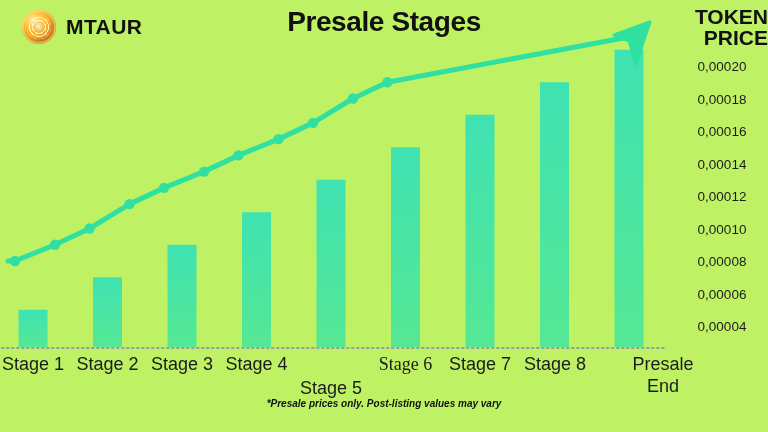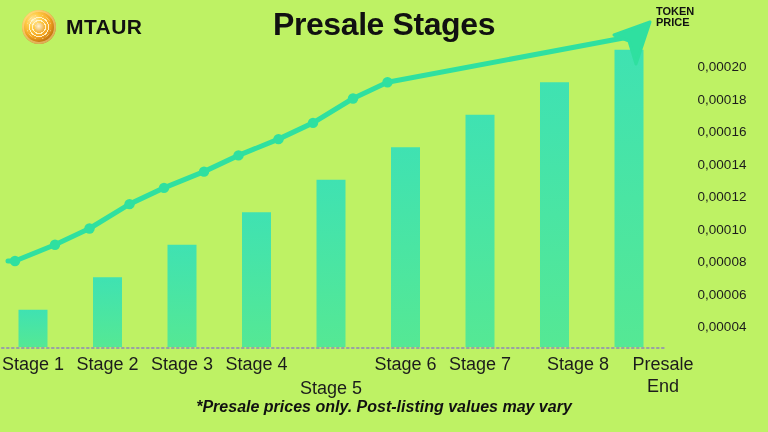--- a/index.html
+++ b/index.html
@@ -65,34 +65,34 @@
     font-weight: 700;
     letter-spacing: .4px;
     color: #111111;
   }
 
   .chart-title {
     position: absolute;
     left: 0; right: 0;
     top: 6px;
     text-align: center;
-    font-size: 32px;
+    font-size: 28px;
     font-weight: 700;
     letter-spacing: -0.4px;
     color: #111111;
     pointer-events: none;
   }
 
   .axis-title {
     position: absolute;
-    right: 20px;
+    right: 0;
     top: 6px;
     width: 92px;
-    text-align: left;
-    font-size: 11px;
+    text-align: right;
+    font-size: 21px;
     font-weight: 700;
     line-height: 1.02;
     color: #111111;
   }
   .axis-title span { display: block; }
 
   
   .plot {
     position: absolute;
     left: 0;
@@ -139,21 +139,21 @@
     transform: translateX(-50%);
     white-space: pre-line;
   }
 
   .footnote {
     position: absolute;
     left: 0;
     right: 0;
     top: 398px;
     text-align: center;
-    font-size: 16px;
+    font-size: 10px;
     font-style: italic;
     font-weight: 700;
     color: #111111;
   }
 </style>
 </head>
 <body>
 
 <div id="page">
 
@@ -214,22 +214,22 @@
       <div class="ytick" style="top: 293.5px;">0,00006</div>
       <div class="ytick" style="top: 326px;">0,00004</div>
     </div>
 
   <div class="xlabels" id="xlabels">
       <div class="xlabel" style="left: 33px;">Stage 1</div>
       <div class="xlabel" style="left: 107.5px;">Stage 2</div>
       <div class="xlabel" style="left: 182px;">Stage 3</div>
       <div class="xlabel" style="left: 256.5px;">Stage 4</div>
       <div class="xlabel" style="left: 331px; margin-top: 24px;">Stage 5</div>
-      <div class="xlabel" style="left: 405.5px;">Stage 6</div>
+      <div class="xlabel" style="left: 405.5px; font-family: Liberation Serif, serif;">Stage 6</div>
       <div class="xlabel" style="left: 480px;">Stage 7</div>
-      <div class="xlabel" style="left: 578px; text-align: right;">Stage 8</div>
+      <div class="xlabel" style="left: 555px; text-align: right;">Stage 8</div>
       <div class="xlabel" style="left: 629px; margin-left: 34px;">Presale
 End</div>
     </div>
 
   <div class="footnote">*Presale prices only. Post-listing values may vary</div>
 
 </div>
 
 </body></html>

